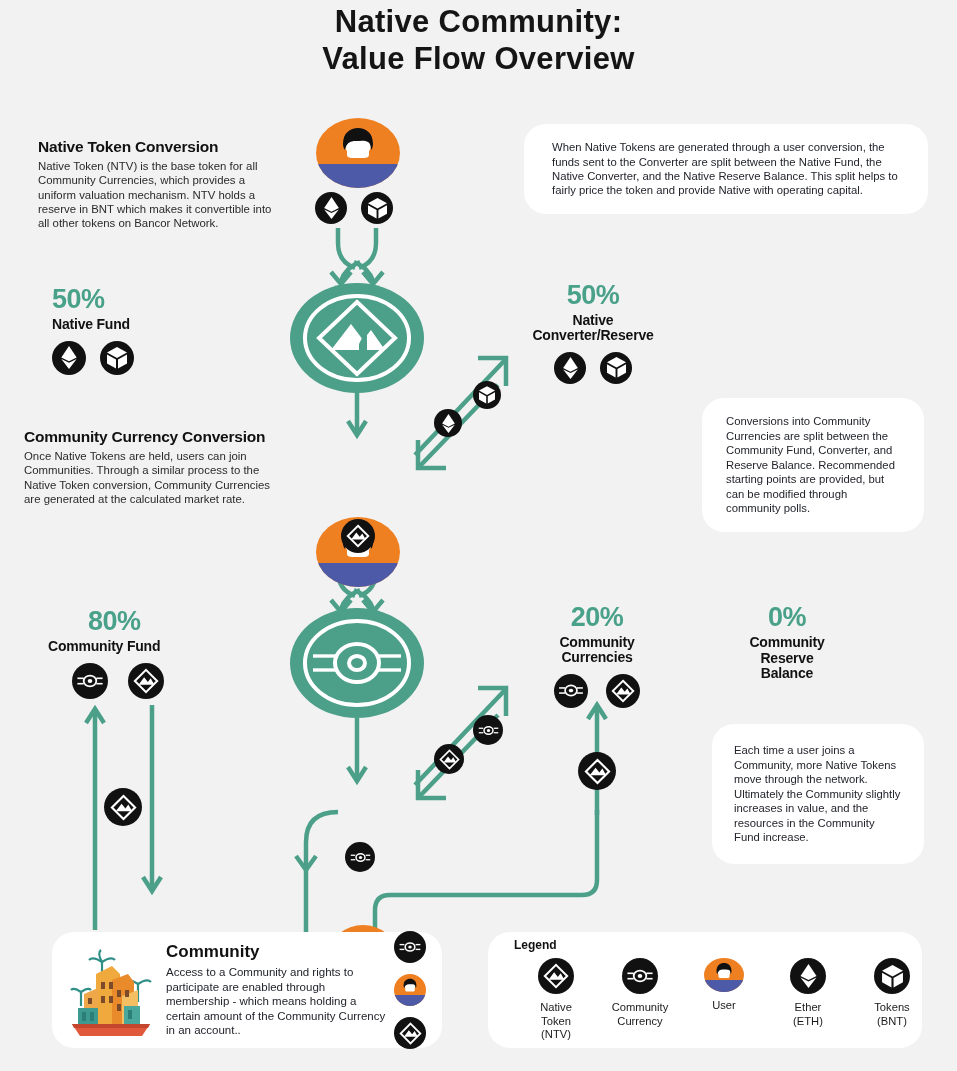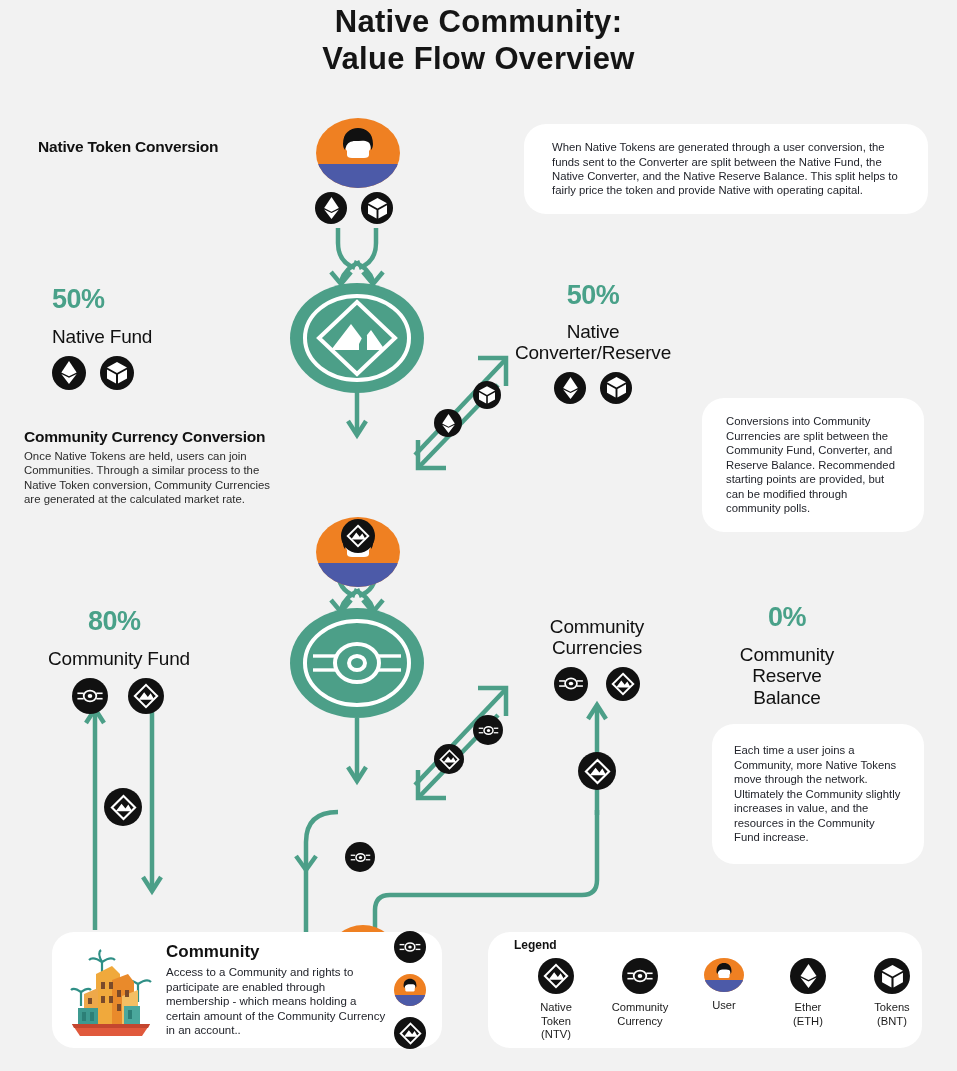--- a/index.html
+++ b/index.html
@@ -25,21 +25,21 @@
   
   .callout{
     background:#ffffff;border-radius:22px;
     box-sizing:border-box;
     display:flex;align-items:center;
   }
   .callout p{margin:0;font-size:11.3px;line-height:1.28;color:#23252c;}
 
   
   .pct{font-size:27px;font-weight:bold;color:#49a189;line-height:1;letter-spacing:-.5px;}
-  .stat-label{font-size:19px;font-weight:normal;color:#111;line-height:1.14;margin-top:13px;letter-spacing:-.2px;}
+  .stat-label{font-size:14px;font-weight:bold;color:#111;line-height:1.14;margin-top:4px;letter-spacing:-.2px;}
   .badge-row{display:flex;gap:14px;margin-top:8px;}
 
   
   .badge{
     border-radius:50%;background:#111;
     display:flex;align-items:center;justify-content:center;
     flex:none;
   }
   .badge svg{display:block;}
 
@@ -123,20 +123,21 @@
 
   <line class="ln" x1="152" y1="705" x2="152" y2="888"></line>
   <polyline class="ln" points="143,877 152,891 161,877"></polyline>
 
   <path class="ln" d="M338 812 Q306 812 306 842 L306 935"></path>
   <polyline class="ln" points="296,856 306,870 316,856"></polyline>
 </svg>
 
 <div class="abs" style="left:38px;top:138px;width:240px;">
   <div class="sec-head">Native Token Conversion</div>
+  <div class="sec-body">Native Token (NTV) is the base token for all Community Currencies, which provides a uniform valuation mechanism. NTV holds a reserve in BNT which makes it convertible into all other tokens on Bancor Network.</div>
 </div>
 
 <div class="abs callout" style="left:524px;top:124px;width:404px;height:90px;padding:0 28px;">
   <p>When Native Tokens are generated through a user conversion, the funds sent to the Converter are split between the Native Fund, the Native Converter, and the Native Reserve Balance. This split helps to fairly price the token and provide Native with operating capital.</p>
 </div>
 
 <div class="abs avatar" style="left:316px;top:118px;width:84px;height:70px;border-radius:50%;">
   <div class="sea"></div>
   <svg class="head" style="top:10px;" width="42" height="48" viewBox="0 0 42 48">
     <path d="M8 16c0-9 6-14 13-14s13 5 13 14c0 4-1 6-2 7v4c0 2-2 3-5 3h-12c-3 0-5-1-5-3v-4c-1-1-2-3-2-7z" fill="#fff"></path>
@@ -279,20 +280,21 @@
     <div class="badge" style="width:36px;height:36px;">
       <svg width="26" height="26" viewBox="0 0 28 28">
           <path d="M14 2 26 14 14 26 2 14z" fill="none" stroke="#fff" stroke-width="2.2"></path>
           <path d="M6 18 12 10 16 15 19 11 23 18 Z" fill="#fff"></path>
         </svg>
     </div>
   </div>
 </div>
 
 <div class="abs" style="left:512px;top:604px;width:170px;text-align:center;">
+  <div class="pct">20%</div>
   <div class="stat-label" style="line-height:1.1;">
     <div>Community</div>
     <div>Currencies</div>
   </div>
   <div class="badge-row" style="justify-content:center;gap:18px;">
     <div class="badge" style="width:34px;height:34px;">
       <svg width="26" height="17" viewBox="0 0 30 20">
           <ellipse cx="15" cy="10" rx="7" ry="6" fill="none" stroke="#fff" stroke-width="2"></ellipse>
           <ellipse cx="15" cy="10" rx="2.6" ry="2.2" fill="#fff"></ellipse>
           <line x1="1" y1="7" x2="8" y2="7" stroke="#fff" stroke-width="1.8"></line>

